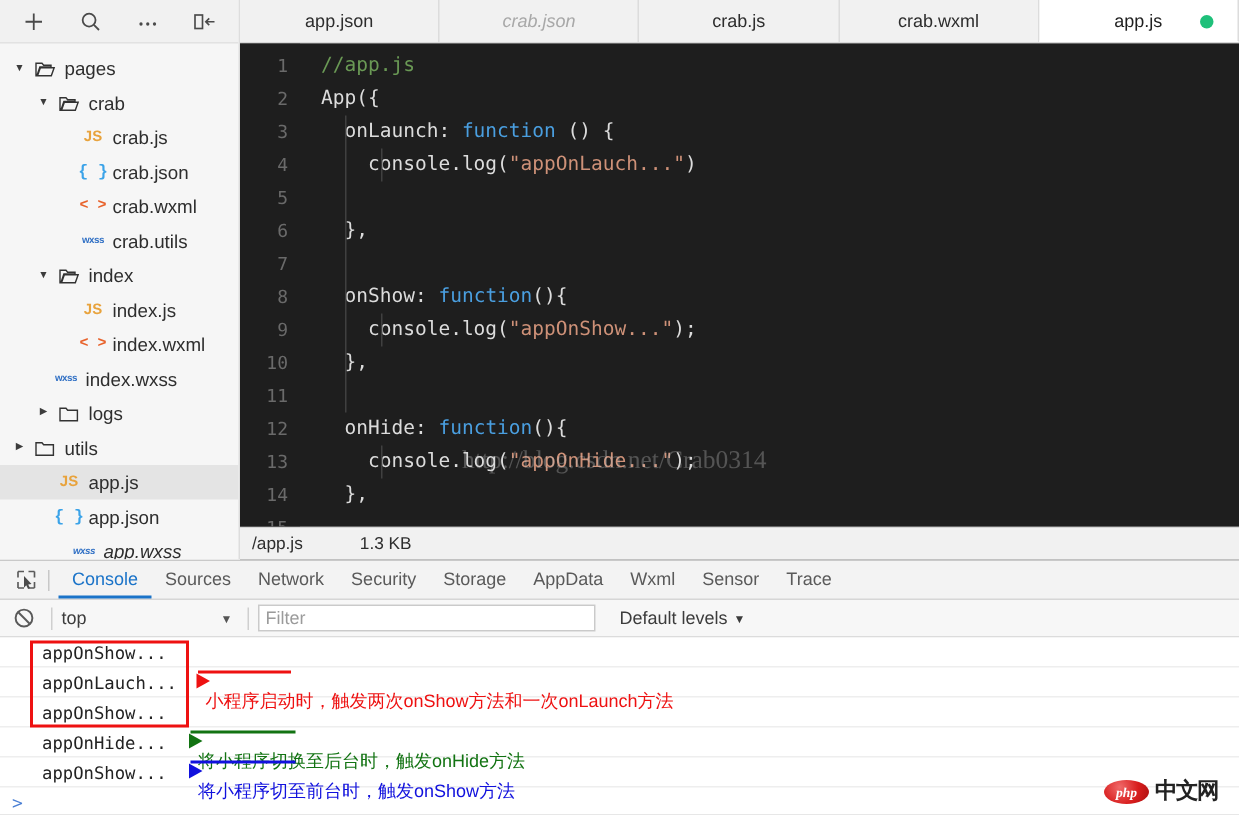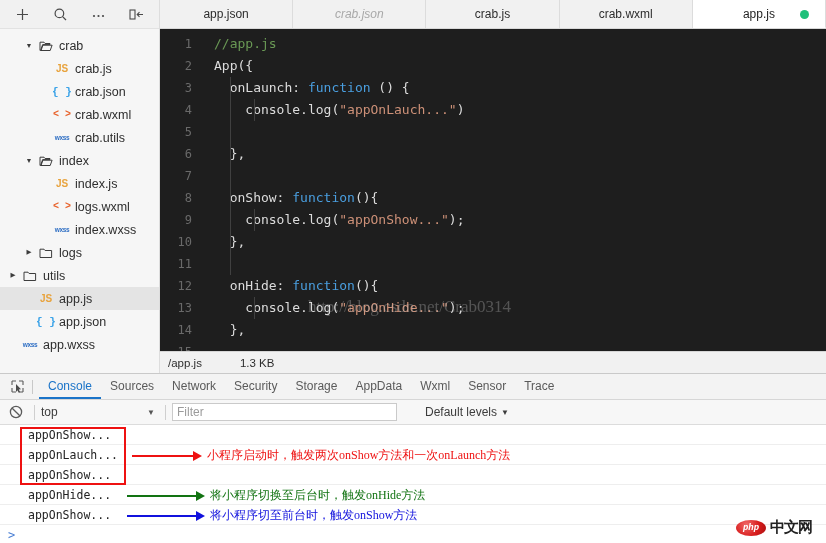--- a/index.html
+++ b/index.html
@@ -252,21 +252,21 @@
     border: 1px solid #cacaca;
     background: #fff;
     font-size: 12px;
     color: #333;
     padding: 0 4px;
     font-family: "Liberation Sans", sans-serif;
     outline: none;
   }
   .filter-input::placeholder { color: #9b9b9b; }
   .levels {
-    margin-left: 28px;
+    margin-left: 16px;
     font-size: 12px; color: #3c3c3c;
     display: flex; align-items: center; gap: 4px;
     cursor: pointer;
   }
   .levels .arw { font-size: 8px; }
 
   .console-body {
     flex: 1 1 auto;
     position: relative;
     background: #fff;
@@ -290,23 +290,24 @@
   }
   .red-box {
     position: absolute;
     left: 20px; top: 2px;
     width: 106px; height: 58px;
     border: 2px solid #ee1111;
     pointer-events: none;
   }
   .anno {
     position: absolute;
-    display: flex; align-items: center;
+    display: flex; align-items: flex-start;
     white-space: nowrap;
-    font-family: Liberation Serif, serif;
+    font-family: Liberation Sans, sans-serif;
+    flex-direction: column;
   }
   .anno .line {
     height: 2px;
     display: block;
   }
   .anno .head {
     width: 0; height: 0;
     border-top: 5px solid transparent;
     border-bottom: 5px solid transparent;
     border-left-width: 9px;
@@ -323,21 +324,21 @@
   }
   .php-badge {
     width: 30px; height: 16px;
     border-radius: 50%;
     background: radial-gradient(circle at 35% 30%, #f06a6a 0%, #d81d1d 55%, #a90f0f 100%);
     color: #fff;
     font-size: 9px;
     font-style: italic;
     font-weight: bold;
     display: flex; align-items: center; justify-content: center;
-    font-family: Liberation Mono, monospace;
+    font-family: Liberation Serif, serif;
   }
   .php-cn {
     font-size: 15px;
     font-weight: bold;
     color: #222;
     font-family: "DejaVu Sans", sans-serif;
     letter-spacing: -1px;
   }
 </style>
 </head>
@@ -368,20 +369,29 @@
             </svg>
         </div>
         <div class="tb-btn">
           <svg width="17" height="15" viewBox="0 0 17 15">
             <rect x="2" y="3" width="5" height="9" stroke="#4a4a4a" stroke-width="1.1" fill="none"></rect>
             <path d="M15 7.5H9.5M11.5 5.2L9.2 7.5l2.3 2.3" stroke="#4a4a4a" stroke-width="1.1" fill="none"></path>
           </svg>
         </div>
       </div>
       <div class="file-tree" id="file-tree">
+          <div class="tree-row" style="padding-left: 6px;">
+            <span class="caret down"></span>
+            <span class="ficon">
+              <svg width="14" height="14" viewBox="0 0 14 14">
+                <path d="M1 3.2h4l1.1 1.3H11v1.1H3.6L1.6 11.5H1z M3.9 6.2h9.2l-1.9 5.3H2z" fill="none" stroke="#333" stroke-width="0.95"></path>
+              </svg>
+            </span>
+            <span class="tree-label">pages</span>
+          </div>
           <div class="tree-row" style="padding-left: 22px;">
             <span class="caret down"></span>
             <span class="ficon">
               <svg width="14" height="14" viewBox="0 0 14 14">
                 <path d="M1 3.2h4l1.1 1.3H11v1.1H3.6L1.6 11.5H1z M3.9 6.2h9.2l-1.9 5.3H2z" fill="none" stroke="#333" stroke-width="0.95"></path>
               </svg>
             </span>
             <span class="tree-label">crab</span>
           </div>
           <div class="tree-row" style="padding-left: 38px;">
@@ -414,23 +424,23 @@
             <span class="tree-label">index</span>
           </div>
           <div class="tree-row" style="padding-left: 38px;">
             <span class="caret blank"></span>
             <span class="ficon js">JS</span>
             <span class="tree-label">index.js</span>
           </div>
           <div class="tree-row" style="padding-left: 38px;">
             <span class="caret blank"></span>
             <span class="ficon wxml">&lt; &gt;</span>
-            <span class="tree-label">logs.wxml</span>
-          </div>
-          <div class="tree-row" style="padding-left: 38px;">
+            <span class="tree-label">index.wxml</span>
+          </div>
+          <div class="tree-row" style="padding-left: 20px;">
             <span class="caret blank"></span>
             <span class="ficon wxss">wxss</span>
             <span class="tree-label">index.wxss</span>
           </div>
           <div class="tree-row" style="padding-left: 22px;">
             <span class="caret right"></span>
             <span class="ficon">
               <svg width="14" height="14" viewBox="0 0 14 14">
                 <path d="M1 3.2h4l1.1 1.3H12.6v7H1z" fill="none" stroke="#333" stroke-width="0.95"></path>
               </svg>
@@ -449,21 +459,21 @@
           <div class="tree-row selected" style="padding-left: 22px;">
             <span class="caret blank"></span>
             <span class="ficon js">JS</span>
             <span class="tree-label">app.js</span>
           </div>
           <div class="tree-row" style="padding-left: 22px;">
             <span class="caret blank"></span>
             <span class="ficon json">{ }</span>
             <span class="tree-label">app.json</span>
           </div>
-          <div class="tree-row" style="padding-left: 6px;">
+          <div class="tree-row" style="padding-left: 32px; font-style: italic;">
             <span class="caret blank"></span>
             <span class="ficon wxss">wxss</span>
             <span class="tree-label">app.wxss</span>
           </div>
         </div>
     </div>
 
     <div class="editor-col">
       <div class="tabbar" id="tabbar">
           <div class="tab">

